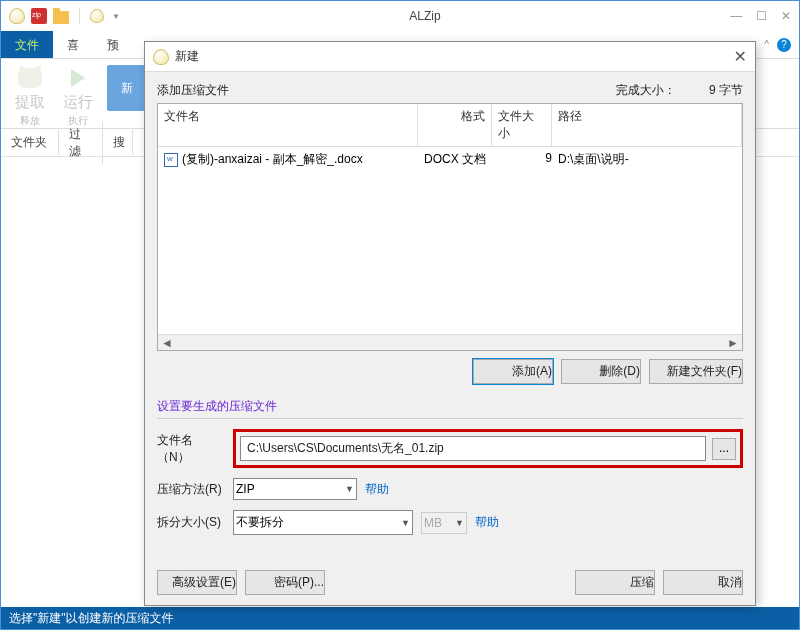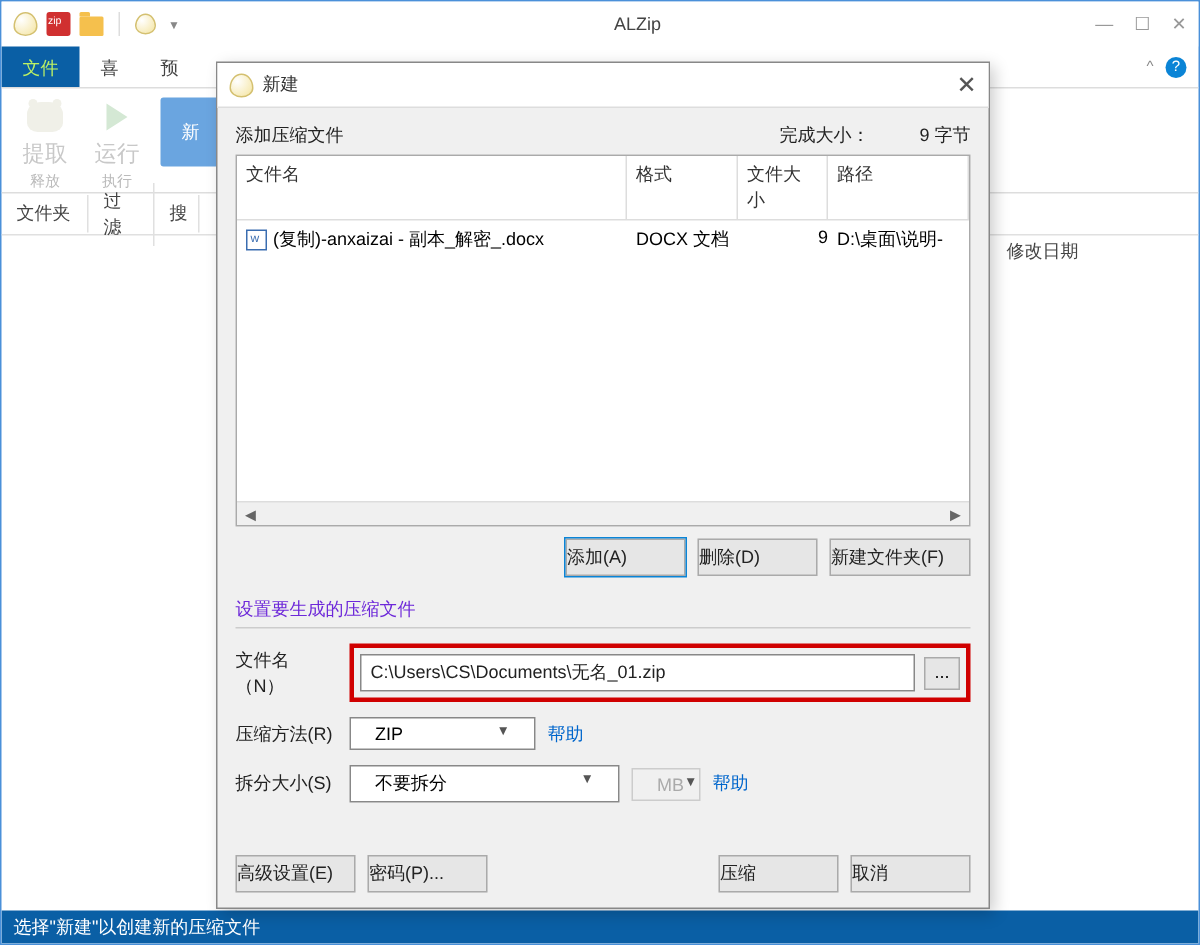--- a/index.html
+++ b/index.html
@@ -19,54 +19,54 @@
 .tool-btn { display: flex; flex-direction: column; align-items: center; gap: 2px; color: #c8c8c8; }
 .tool-btn .ico { width: 26px; height: 26px; display: flex; align-items: center; justify-content: center; }
 .tool-label { font-size: 15px; font-family: Liberation Serif, serif; }
 .tool-sub { font-size: 10px; color: #bbb; margin-top: 2px; }
 .content-header { height: 28px; display: flex; align-items: center; border-bottom: 1px solid #e0e0e0; }
 .content-header .col { padding: 4px 10px; border-right: 1px solid #e0e0e0; color: #444; }
 .statusbar { position: absolute; bottom: 0; left: 0; right: 0; height: 22px; background: #0a5fa5; color: #fff; display: flex; align-items: center; padding: 0 8px; }
 .main-area { position: absolute; top: 158px; right: 8px; width: 120px; color: #444; }
 
 
-.modal { position: absolute; left: 143px; top: 40px; width: 516px; height: 565px; background: #f0f0f0; border: 1px solid #888; box-shadow: 3px 3px 10px rgba(0,0,0,0.2); display: flex; flex-direction: column; }
+.modal { position: absolute; left: 143px; top: 40px; width: 612px; height: 565px; background: #f0f0f0; border: 1px solid #888; box-shadow: 3px 3px 10px rgba(0,0,0,0.2); display: flex; flex-direction: column; }
 .modal-titlebar { height: 30px; background: #fff; display: flex; align-items: center; padding: 0 8px; border-bottom: 1px solid #ddd; }
 .modal-titlebar .title { flex: 1; color: #333; margin-left: 6px; }
 .modal-titlebar .close { font-size: 16px; color: #555; cursor: pointer; }
 .modal-body { flex: 1; padding: 10px 12px; display: flex; flex-direction: column; }
 .add-header { display: flex; justify-content: space-between; margin-bottom: 4px; color: #222; }
 .filelist { border: 1px solid #aaa; background: #fff; height: 248px; display: flex; flex-direction: column; }
 .filelist-header { display: flex; border-bottom: 1px solid #ddd; }
 .filelist-header .fh { padding: 4px 6px; border-right: 1px solid #ddd; color: #333; }
 .fh.name { flex: 0 0 260px; }
-.fh.fmt { flex: 0 0 74px; }
+.fh.fmt { flex: 0 0 74px; text-align: right; }
 .fh.size { flex: 0 0 60px; }
 .fh.path { flex: 1; }
 .filelist-row { display: flex; padding: 4px 6px; }
 .filelist-row .name { flex: 0 0 260px; display: flex; align-items: center; gap: 4px; }
 .filelist-row .fmt { flex: 0 0 74px; }
 .filelist-row .size { flex: 0 0 54px; text-align: right; }
 .filelist-row .path { flex: 1; padding-left: 6px; }
 .doc-icon { width: 14px; height: 14px; background: #fff; border: 1px solid #3a6db0; position: relative; }
 .doc-icon::after { content: "w"; color: #3a6db0; font-size: 8px; position: absolute; left: 2px; top: 0; }
 .filelist-scroll { margin-top: auto; height: 16px; background: #f0f0f0; border-top: 1px solid #ddd; display: flex; align-items: center; padding: 0 2px; }
 .scroll-arrow { width: 14px; text-align: center; color: #666; }
-.btn { background: #e6e6e6; border: 1px solid #aaa; padding: 3px 0; text-align: left; color: #222; cursor: pointer; }
+.btn { background: #e6e6e6; border: 1px solid #aaa; padding: 3px 0; text-align: right; color: #222; cursor: pointer; }
 .btn.focus { outline: 1px solid #0a84d6; }
 .btn-row { display: flex; justify-content: flex-end; gap: 8px; margin-top: 8px; }
 .btn-row .btn { width: 80px; }
 .section-label { margin-top: 14px; color: #6d28d9; }
 .hr { height: 1px; background: #ccc; margin: 3px 0 10px 0; }
 .form-row { display: flex; align-items: center; margin-bottom: 10px; gap: 8px; }
 .form-label { width: 68px; color: #222; }
 .text-input { flex: 1; border: 1px solid #888; background: #fff; padding: 3px 6px; color: #222; }
 .highlight { border: 3px solid #d00000; padding: 4px; display: flex; align-items: center; gap: 6px; }
 .browse-btn { width: 24px; height: 22px; background: #e6e6e6; border: 1px solid #aaa; text-align: center; line-height: 18px; }
-.select { border: 1px solid #888; background: #fff; padding: 3px 16px; display: flex; justify-content: space-between; align-items: flex-start; }
+.select { border: 1px solid #888; background: #fff; padding: 3px 2px; display: flex; justify-content: space-between; align-items: center; }
 .select .chev { color: #555; font-size: 9px; }
 .link { color: #0066cc; }
 .disabled { background: #f0f0f0; color: #aaa; border-color: #ccc; }
 .bottom-btns { display: flex; gap: 8px; margin-top: auto; }
 .bottom-btns .btn { width: 80px; }
 .bottom-btns .spacer { flex: 1; }
 
 .egg-icon { width: 16px; height: 16px; border-radius: 50% 50% 50% 50% / 60% 60% 40% 40%; background: radial-gradient(ellipse at 30% 30%, #fff, #f4e4a0); border: 1px solid #d4c070; }
 .zip-icon { width:16px; height:16px; background:#d03030; border-radius:2px; position:relative;}
 .zip-icon::after{content:"zip"; color:#fff; font-size:7px; position:absolute; left:1px; top:3px;}

